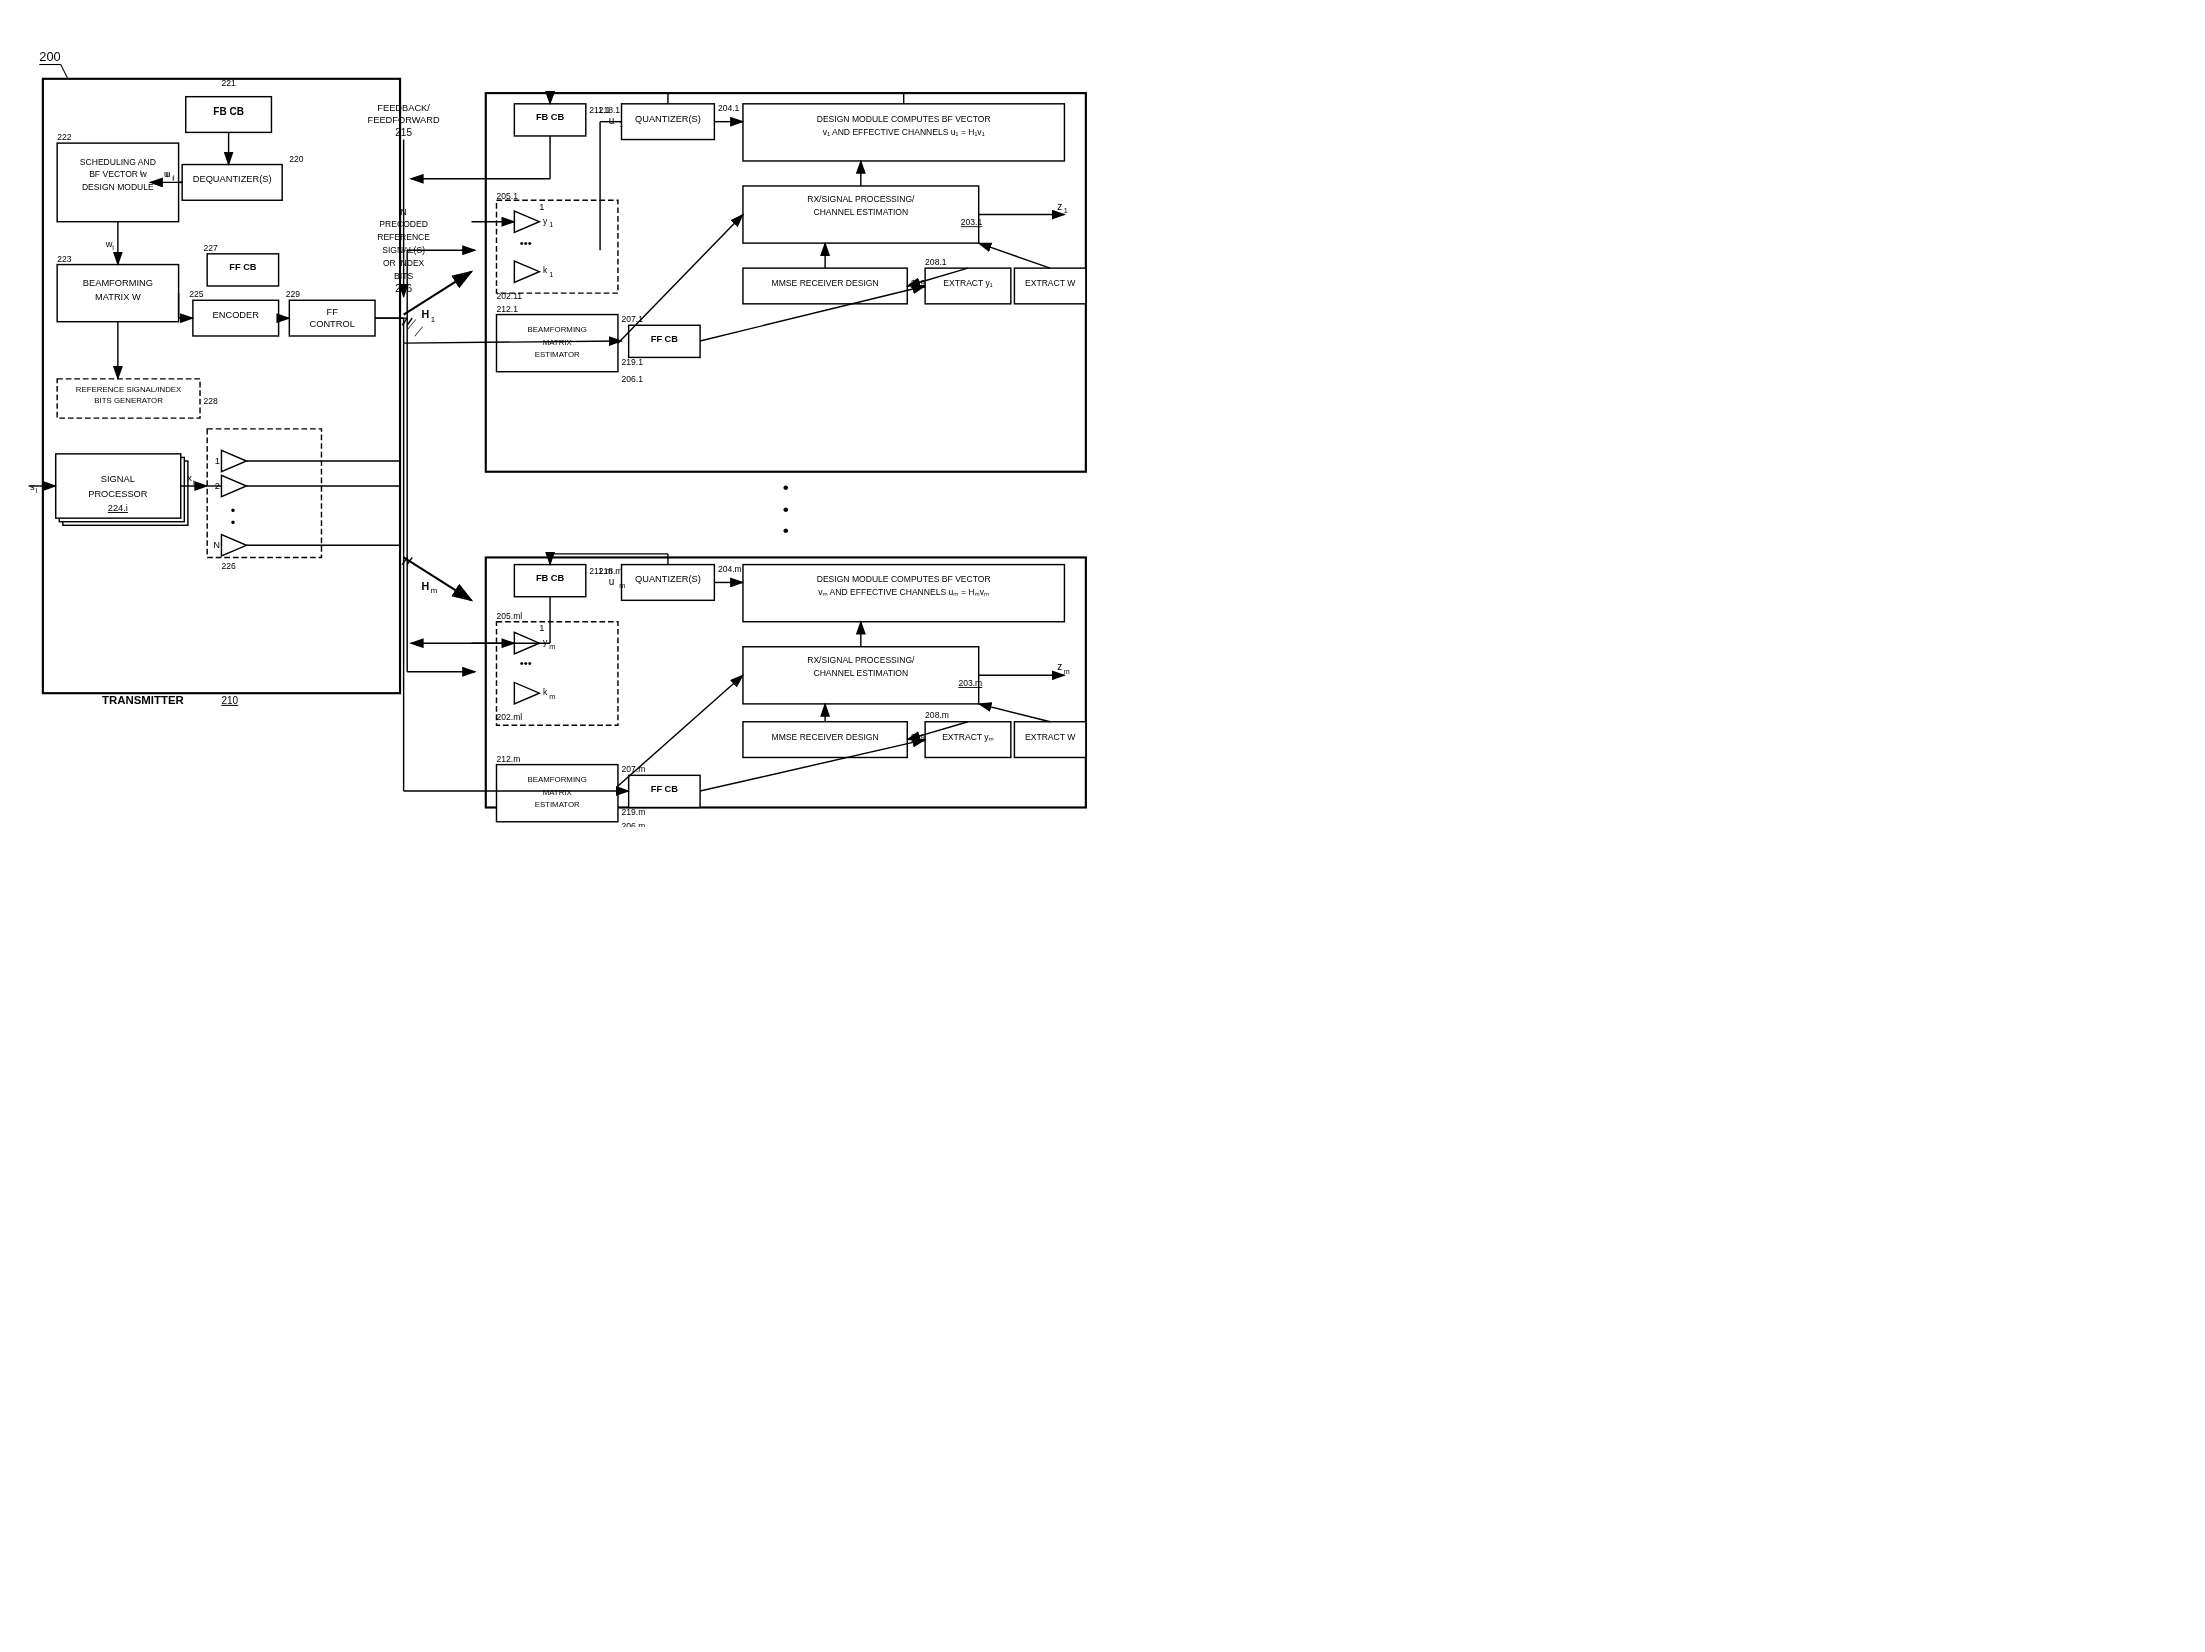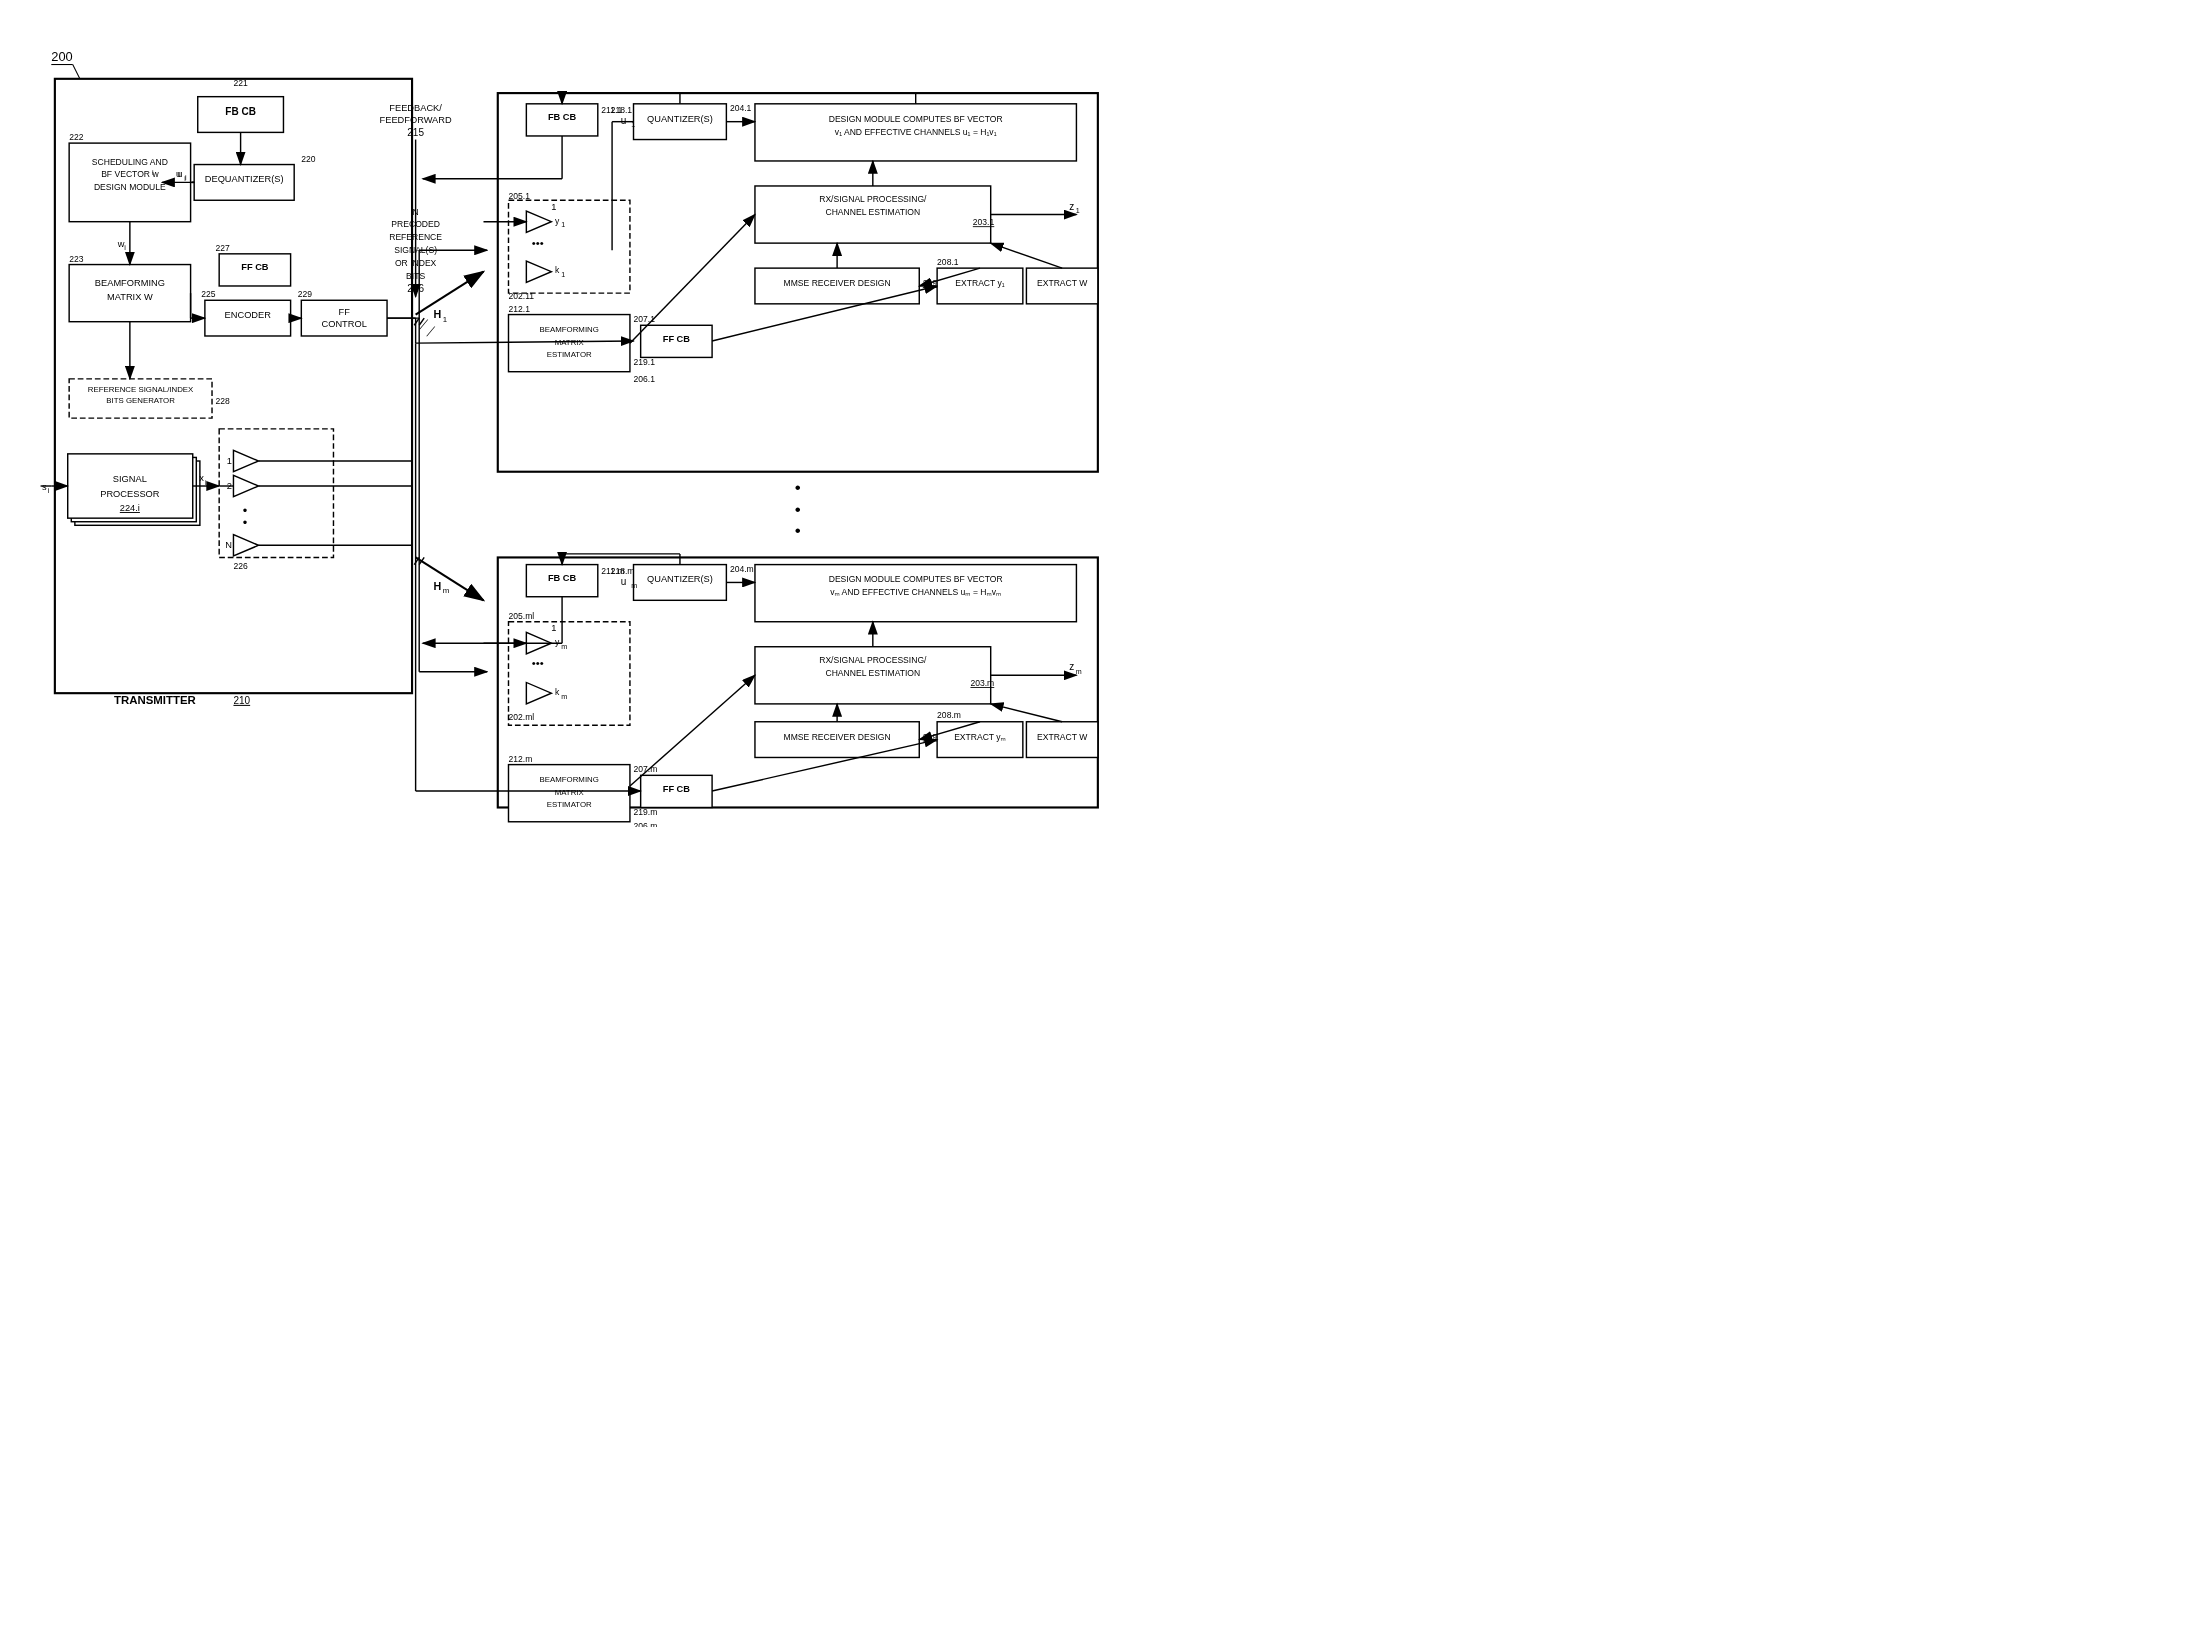--- a/index.html
+++ b/index.html
@@ -6,21 +6,21 @@
     body {
       background: #fff;
       font-family: Arial, sans-serif;
       width: 1103px;
       height: 827px;
       overflow: hidden;
       position: relative;
     }
     .diagram-container {
       position: absolute;
-      top: 0; left: 12px;
+      top: 0; left: 0;
       width: 100%; height: 100%;
     }
     svg {
       width: 100%;
       height: 100%;
     }
     .box {
       fill: white;
       stroke: black;
       stroke-width: 2;

